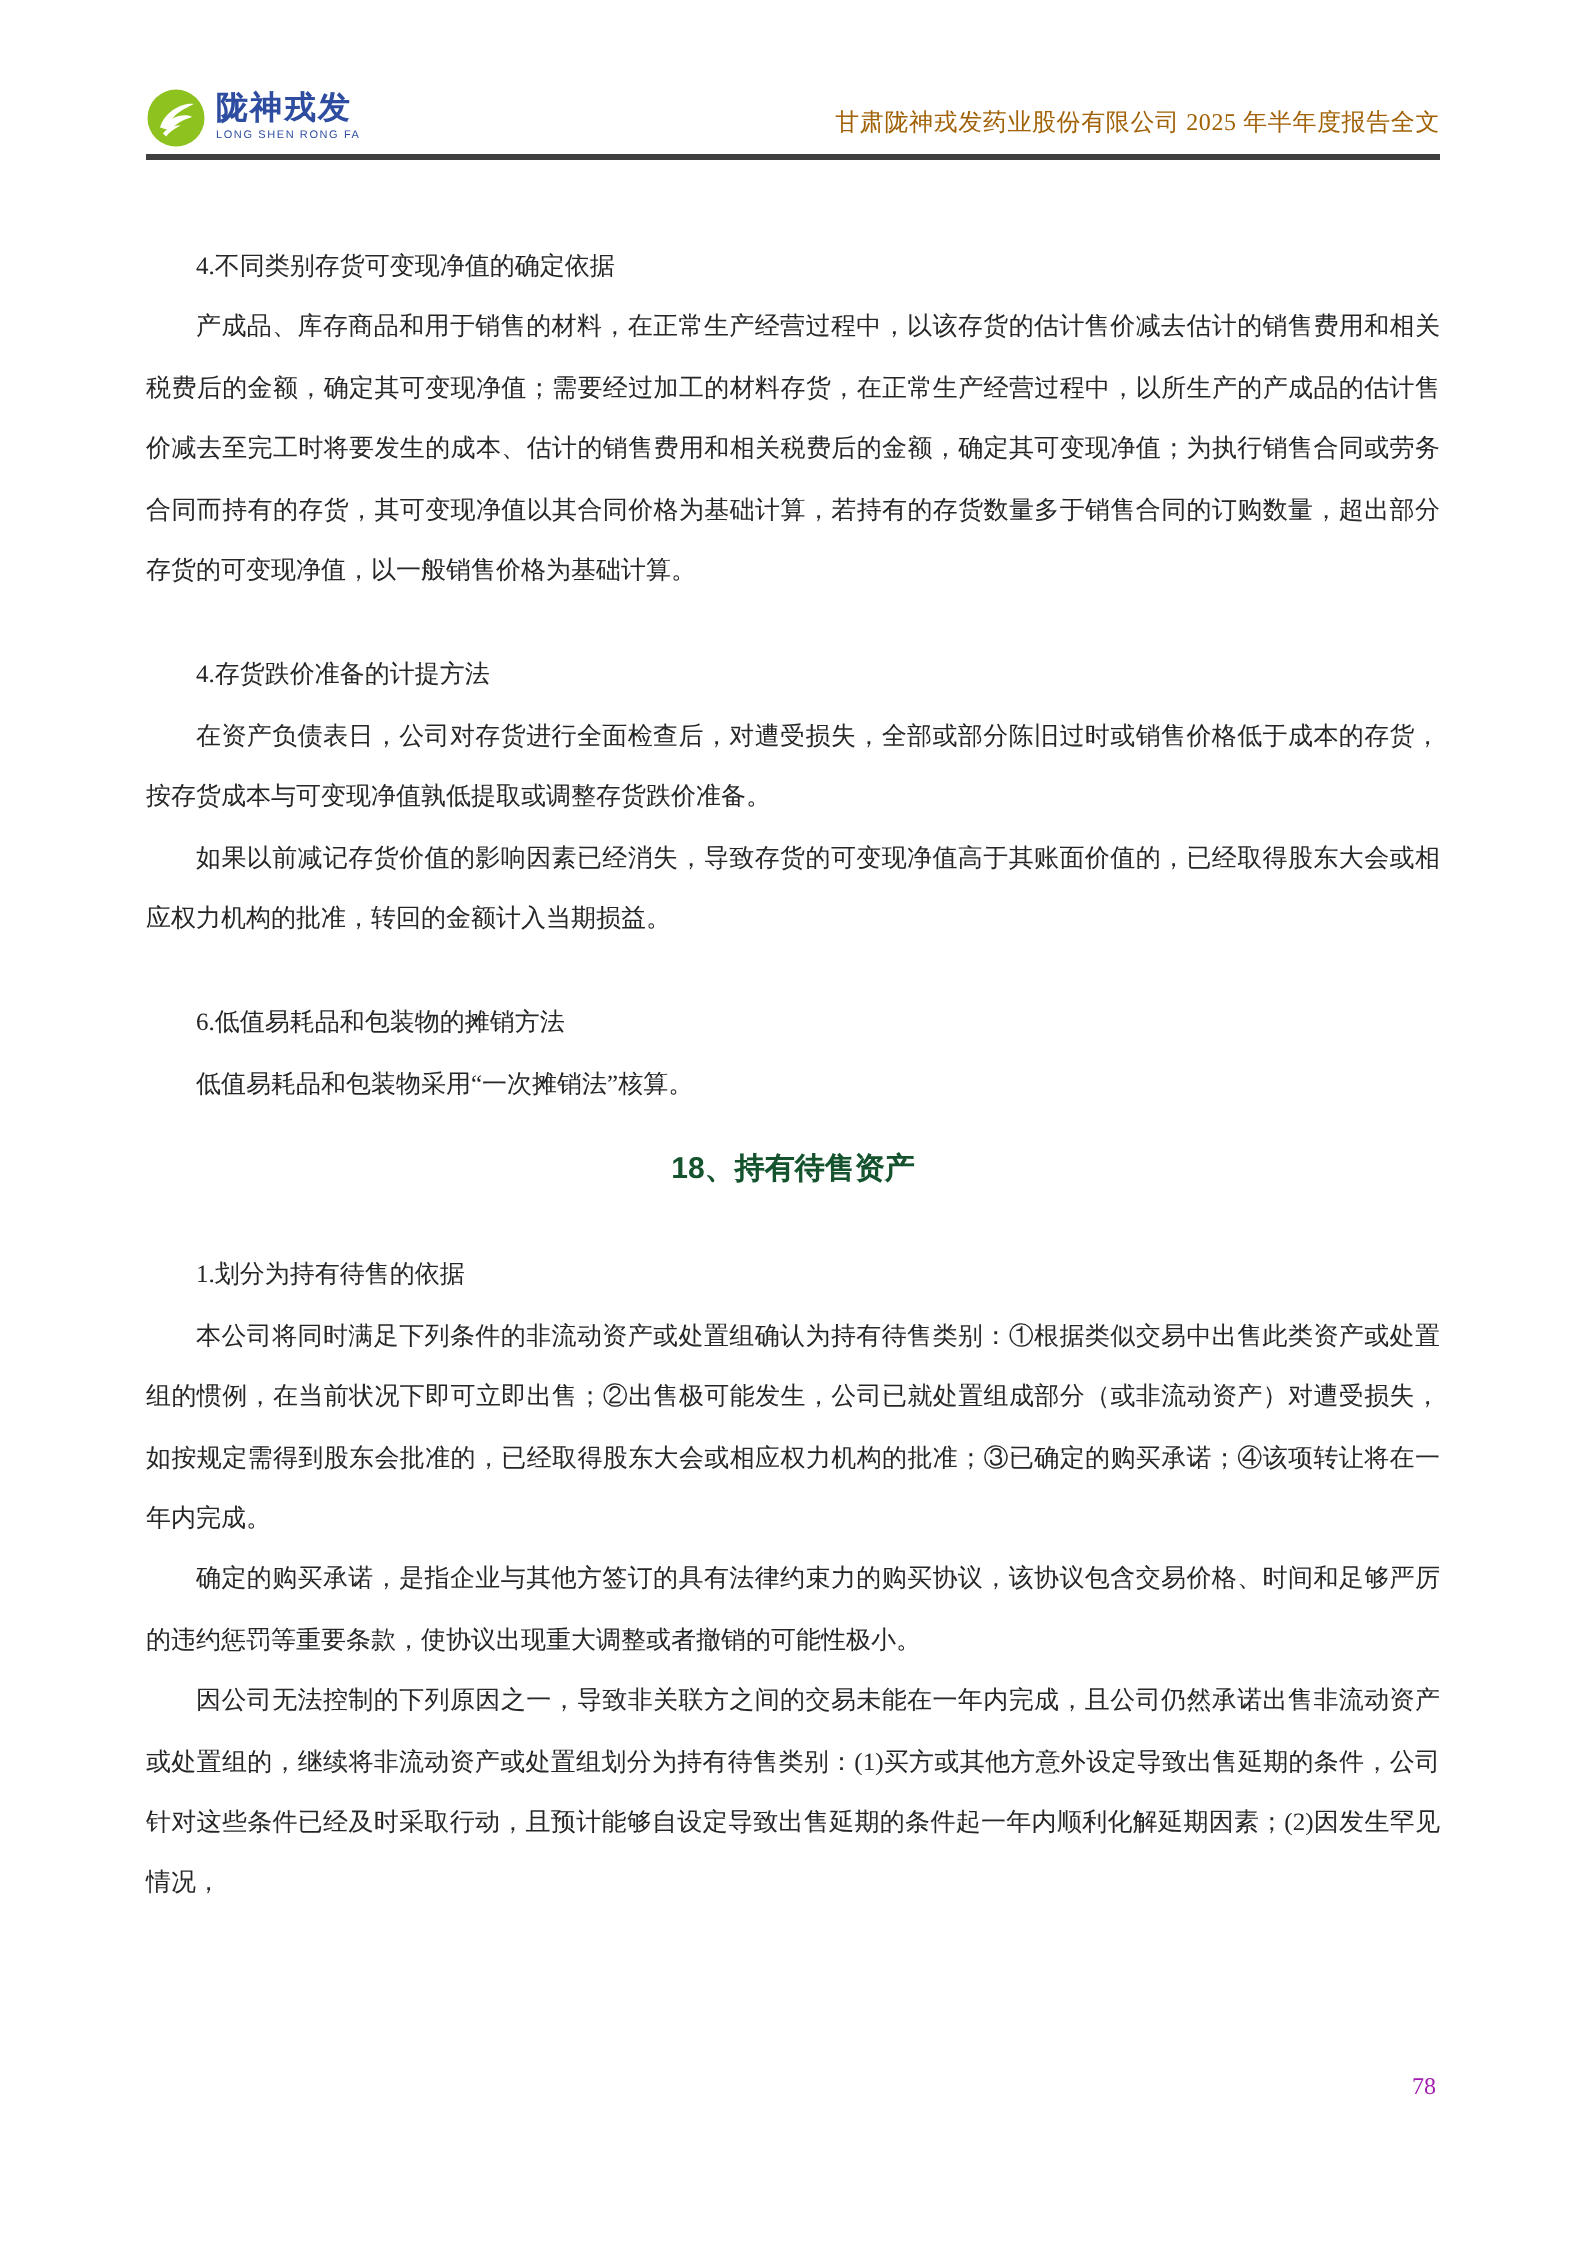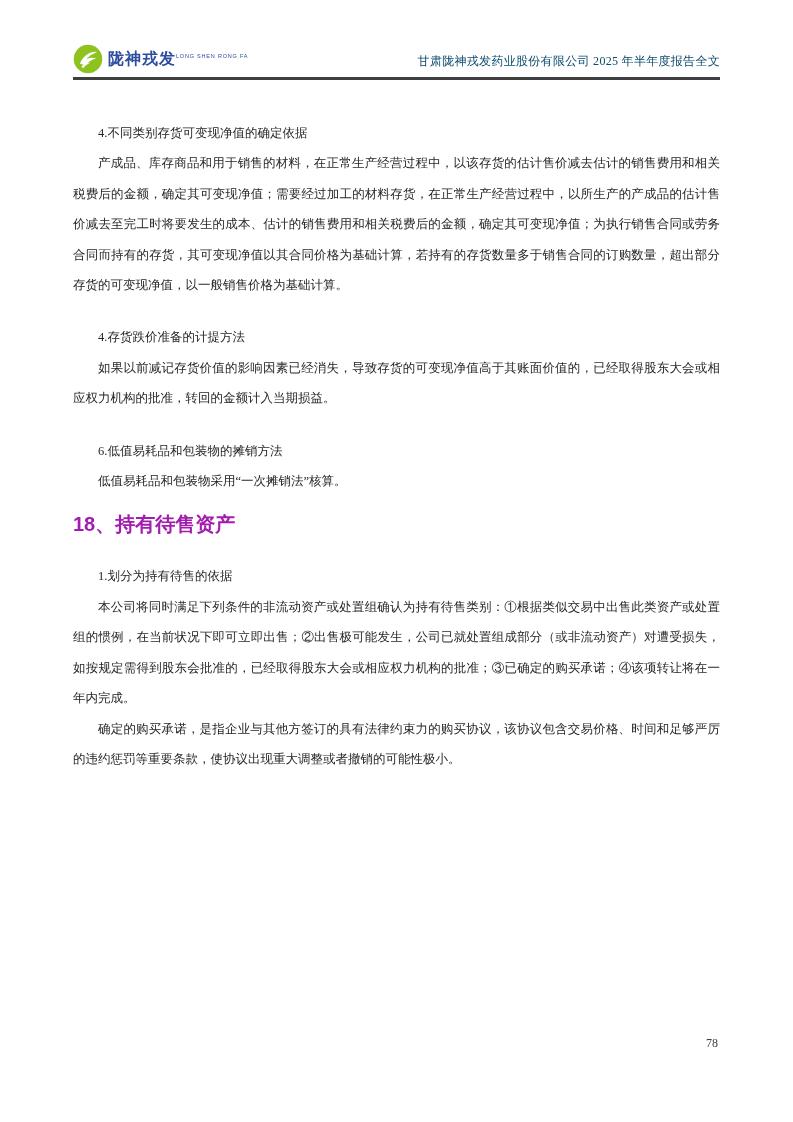--- a/index.html
+++ b/index.html
@@ -19,67 +19,67 @@
     top: 0; left: 73px; right: 73px;
     height: 80px;
     display: flex;
     align-items: flex-end;
     justify-content: space-between;
     border-bottom: 3px solid #3f3f3f;
     padding-bottom: 3px;
   }
   .logo { display: flex; align-items: center; gap: 5px; }
   .logo-circle { width: 30px; height: 30px; display: block; flex: 0 0 auto; }
-  .logo-text { display: flex; flex-direction: row; line-height: 1; }
+  .logo-text { display: flex; flex-direction: column; line-height: 1; }
   .logo-cn {
     font-family: "Liberation Sans", "DejaVu Sans", sans-serif;
     font-weight: bold; font-size: 16px; letter-spacing: 1px; color: #2e4da0;
   }
   .logo-en {
     font-family: "Liberation Sans", "DejaVu Sans", sans-serif;
     font-size: 5.5px; letter-spacing: 0.8px; color: #2e4da0; margin-top: 2.5px;
   }
   .header-title {
     font-size: 12px;
-    color: #0c4a6e;
+    color: #a16207;
     padding-bottom: 4px;
     letter-spacing: 0.3px;
   }
   
   .body {
     position: absolute;
     top: 96px; left: 73px;
     width: 647px;
     font-size: 12.5px;
     line-height: 30.4px;
     text-align: justify;
     text-justify: inter-ideograph;
     color: #262626;
   }
   .body p { text-align: justify; }
   .p   { text-indent: 2em; }
   .sub { text-indent: 2em; margin-top: 22px; }
   .section {
     font-family: "Liberation Sans", "DejaVu Sans", sans-serif;
     font-weight: bold;
-    font-size: 20px;
+    font-size: 15px;
     line-height: 30px;
     margin-top: 13px;
     margin-bottom: 15px;
     text-indent: 0;
-    color: #a21caf;
-    text-align: left;
+    color: #14532d;
+    text-align: center;
   }
   
   .footer {
     position: absolute;
     top: 1036px;
     right: 75px;
     font-size: 12px;
-    color: #404040;
+    color: #a21caf;
   }
 </style>
 </head>
 <body>
 
 <div class="page">
 
   <header class="header">
     <div class="logo">
       <span class="logo-circle">
@@ -94,26 +94,28 @@
         <span class="logo-en">LONG SHEN RONG FA</span>
       </span>
     </div>
     <div class="header-title">甘肃陇神戎发药业股份有限公司 2025 年半年度报告全文</div>
   </header>
 
   <main class="body">
     <p class="sub">4.不同类别存货可变现净值的确定依据</p>
     <p class="p">产成品、库存商品和用于销售的材料，在正常生产经营过程中，以该存货的估计售价减去估计的销售费用和相关税费后的金额，确定其可变现净值；需要经过加工的材料存货，在正常生产经营过程中，以所生产的产成品的估计售价减去至完工时将要发生的成本、估计的销售费用和相关税费后的金额，确定其可变现净值；为执行销售合同或劳务合同而持有的存货，其可变现净值以其合同价格为基础计算，若持有的存货数量多于销售合同的订购数量，超出部分存货的可变现净值，以一般销售价格为基础计算。</p>
     <p class="sub">4.存货跌价准备的计提方法</p>
+    <p class="p">在资产负债表日，公司对存货进行全面检查后，对遭受损失，全部或部分陈旧过时或销售价格低于成本的存货，按存货成本与可变现净值孰低提取或调整存货跌价准备。</p>
     <p class="p">如果以前减记存货价值的影响因素已经消失，导致存货的可变现净值高于其账面价值的，已经取得股东大会或相应权力机构的批准，转回的金额计入当期损益。</p>
     <p class="sub">6.低值易耗品和包装物的摊销方法</p>
     <p class="p">低值易耗品和包装物采用“一次摊销法”核算。</p>
     <h2 class="section">18、持有待售资产</h2>
     <p class="sub">1.划分为持有待售的依据</p>
     <p class="p">本公司将同时满足下列条件的非流动资产或处置组确认为持有待售类别：①根据类似交易中出售此类资产或处置组的惯例，在当前状况下即可立即出售；②出售极可能发生，公司已就处置组成部分（或非流动资产）对遭受损失，如按规定需得到股东会批准的，已经取得股东大会或相应权力机构的批准；③已确定的购买承诺；④该项转让将在一年内完成。</p>
     <p class="p">确定的购买承诺，是指企业与其他方签订的具有法律约束力的购买协议，该协议包含交易价格、时间和足够严厉的违约惩罚等重要条款，使协议出现重大调整或者撤销的可能性极小。</p>
+    <p class="p">因公司无法控制的下列原因之一，导致非关联方之间的交易未能在一年内完成，且公司仍然承诺出售非流动资产或处置组的，继续将非流动资产或处置组划分为持有待售类别：(1)买方或其他方意外设定导致出售延期的条件，公司针对这些条件已经及时采取行动，且预计能够自设定导致出售延期的条件起一年内顺利化解延期因素；(2)因发生罕见情况，</p>
   </main>
 
   <footer class="footer">
     <span>78</span>
   </footer>
 
 </div>
 
 </body></html>

